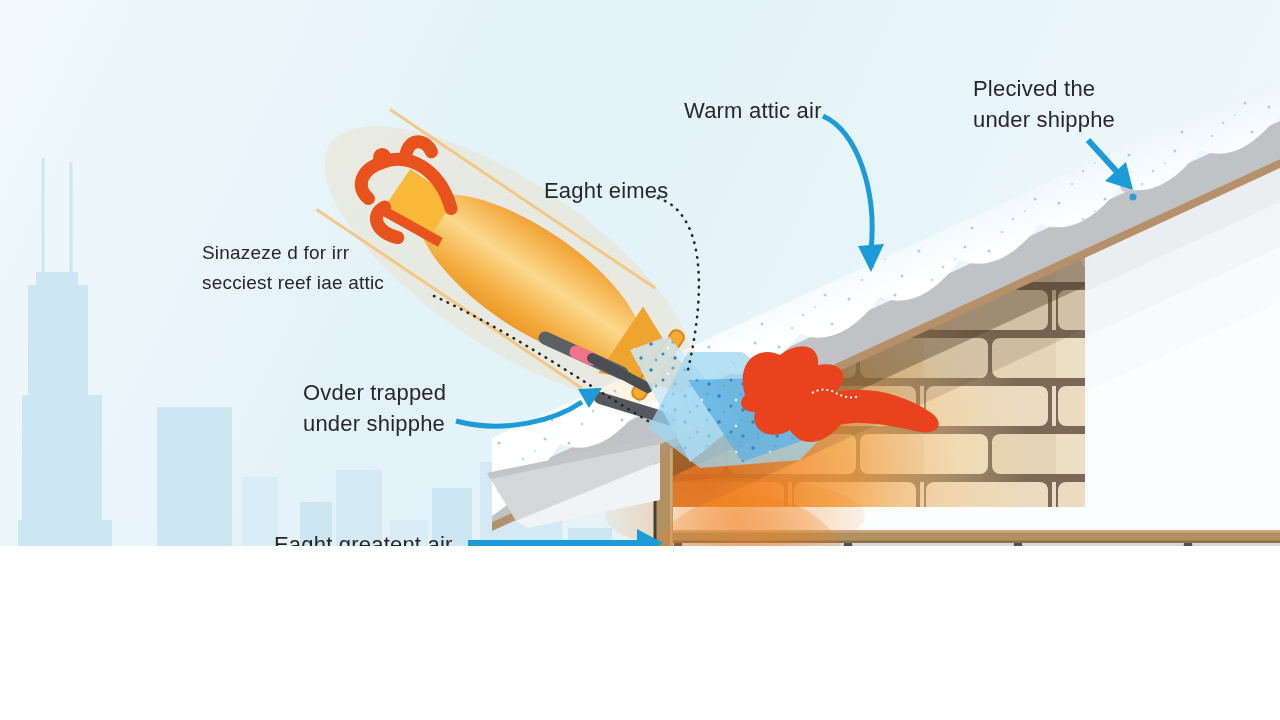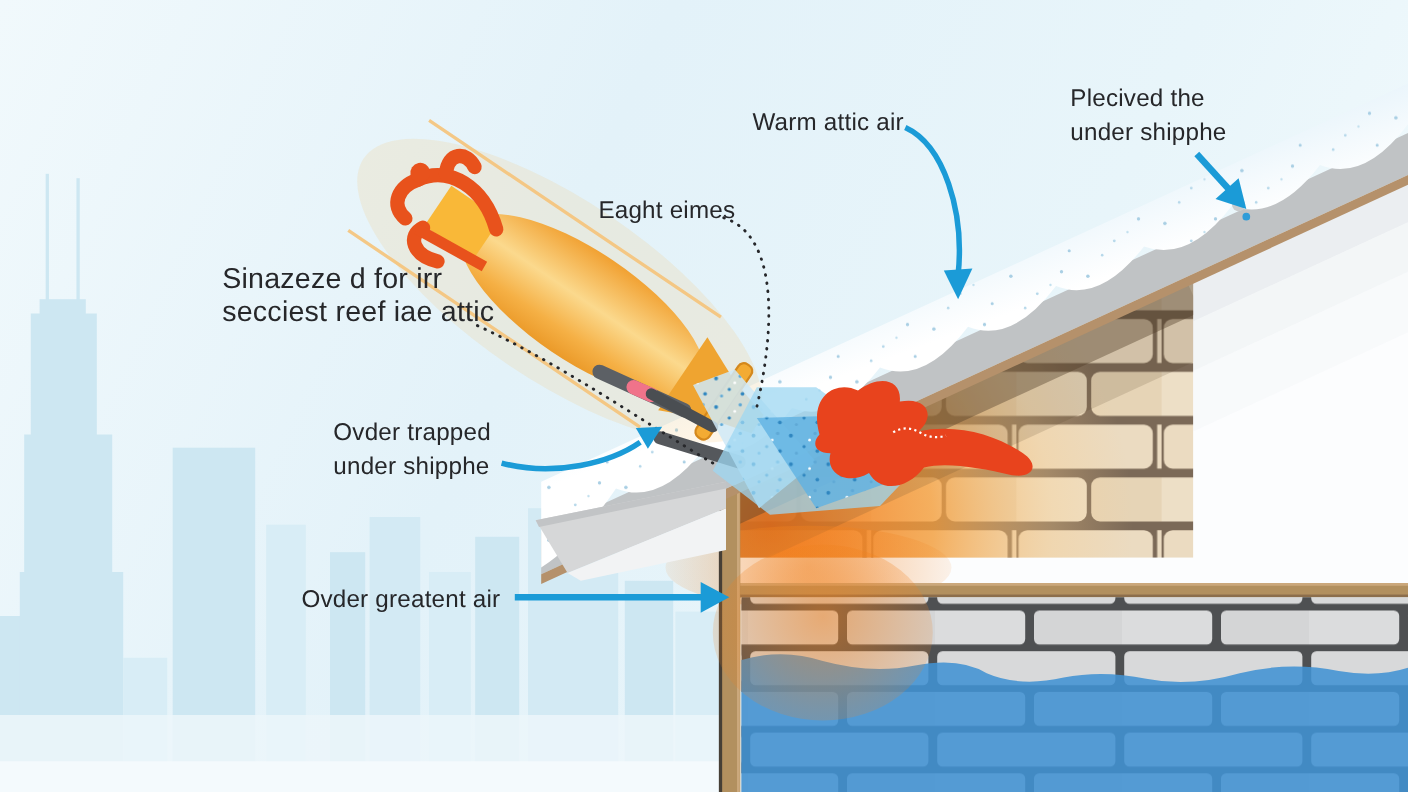--- a/index.html
+++ b/index.html
@@ -1,27 +1,27 @@
 <!DOCTYPE html>
 <html><head>
 <meta charset="utf-8">
 <style>
   html,body{margin:0;padding:0;background:#ffffff;}
   #stage{
-    position:relative;width:1280px;height:720px;overflow:hidden;
+    position:relative;width:1280px;height:546px;overflow:hidden;
     background:linear-gradient(115deg,#f1f9fc 0%,#e3f2f9 38%,#e8f5fa 68%,#f4fbfd 100%);
     font-family:"Liberation Sans",sans-serif;
   }
   #stage svg{position:absolute;left:0;top:0;}
   .lbl{
     position:absolute;color:#26272a;font-size:22px;line-height:31px;
     letter-spacing:.2px;white-space:nowrap;
   }
   .lbl span{display:block;}
-  .lbl.small{font-size:26px;line-height:30px;}
+  .lbl.small{font-size:19px;line-height:30px;}
 </style>
 </head>
 <body>
 
 <div id="stage">
 
 <svg width="1280" height="720" viewBox="0 0 1280 720">
   <defs>
     <radialGradient id="glow" gradientUnits="userSpaceOnUse" cx="700" cy="478" r="330">
       <stop offset="0" stop-color="#f3731a" stop-opacity="0.95"></stop>
@@ -235,16 +235,16 @@
   <span>Sinazeze d for irr</span>
   <span>secciest reef iae attic</span>
 </div>
 
 <div class="lbl" style="left:303px;top:377px">
   <span>Ovder trapped</span>
   <span>under shipphe</span>
 </div>
 
 <div class="lbl" style="left:274px;top:529px">
-  <span>Ovder greatent air</span>
+  <span>Eaght greatent air</span>
 </div>
 
 </div>
 
 </body></html>

